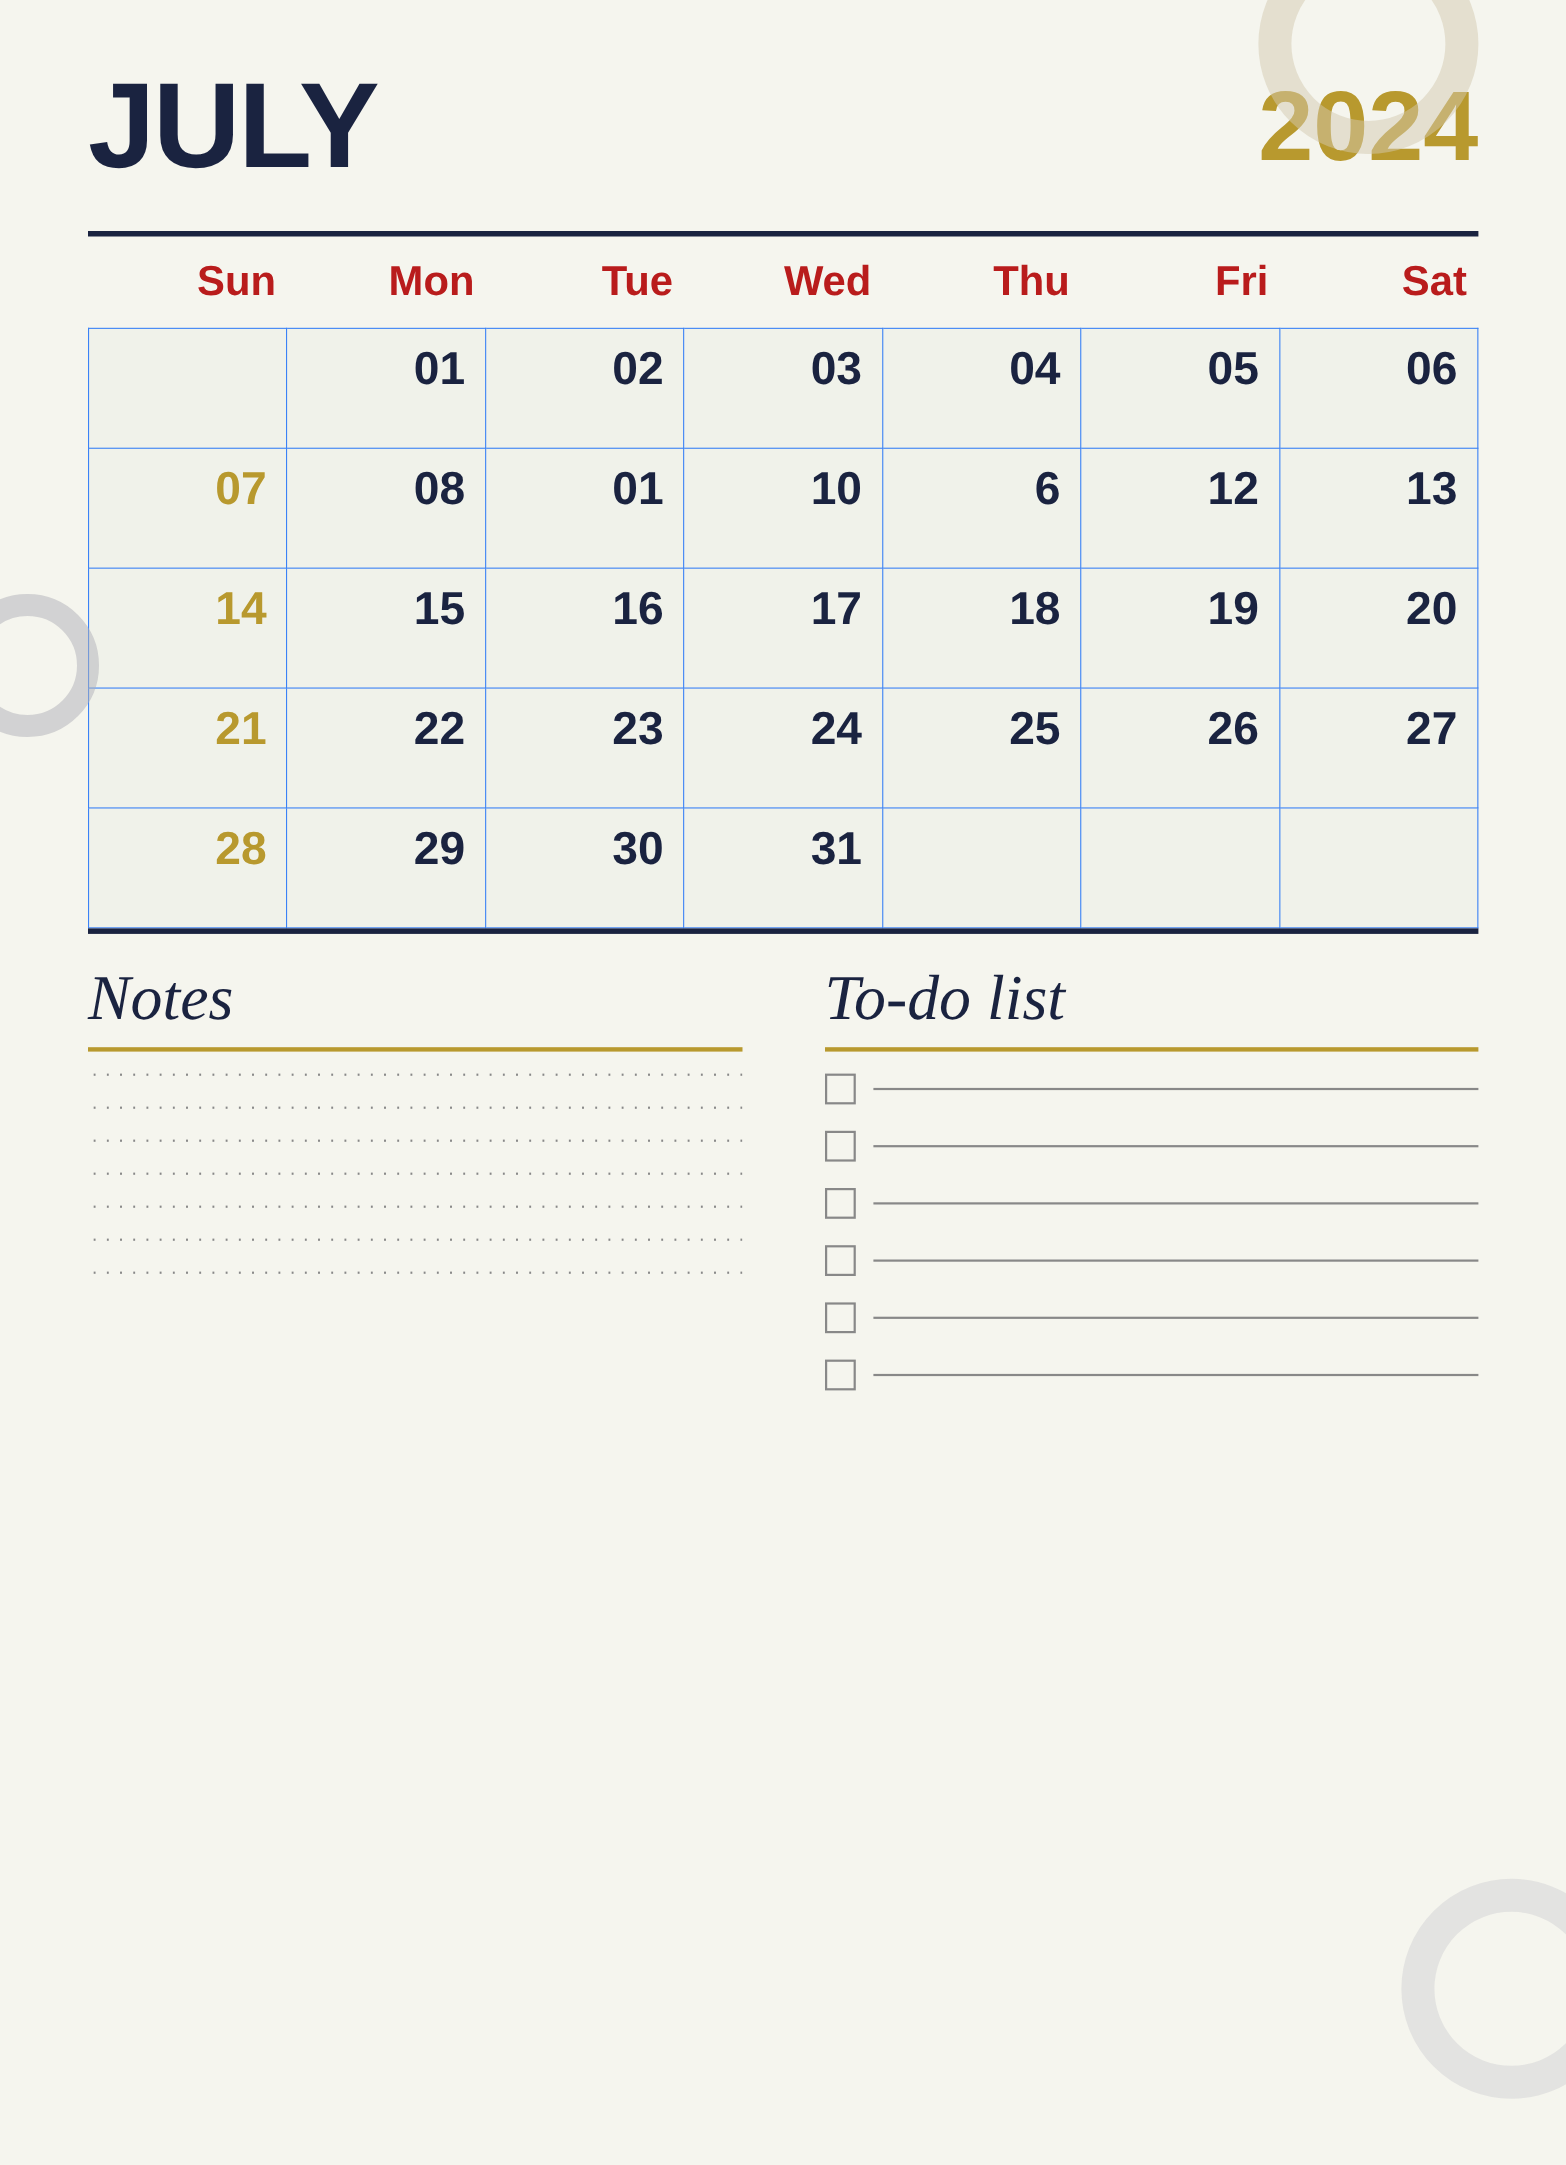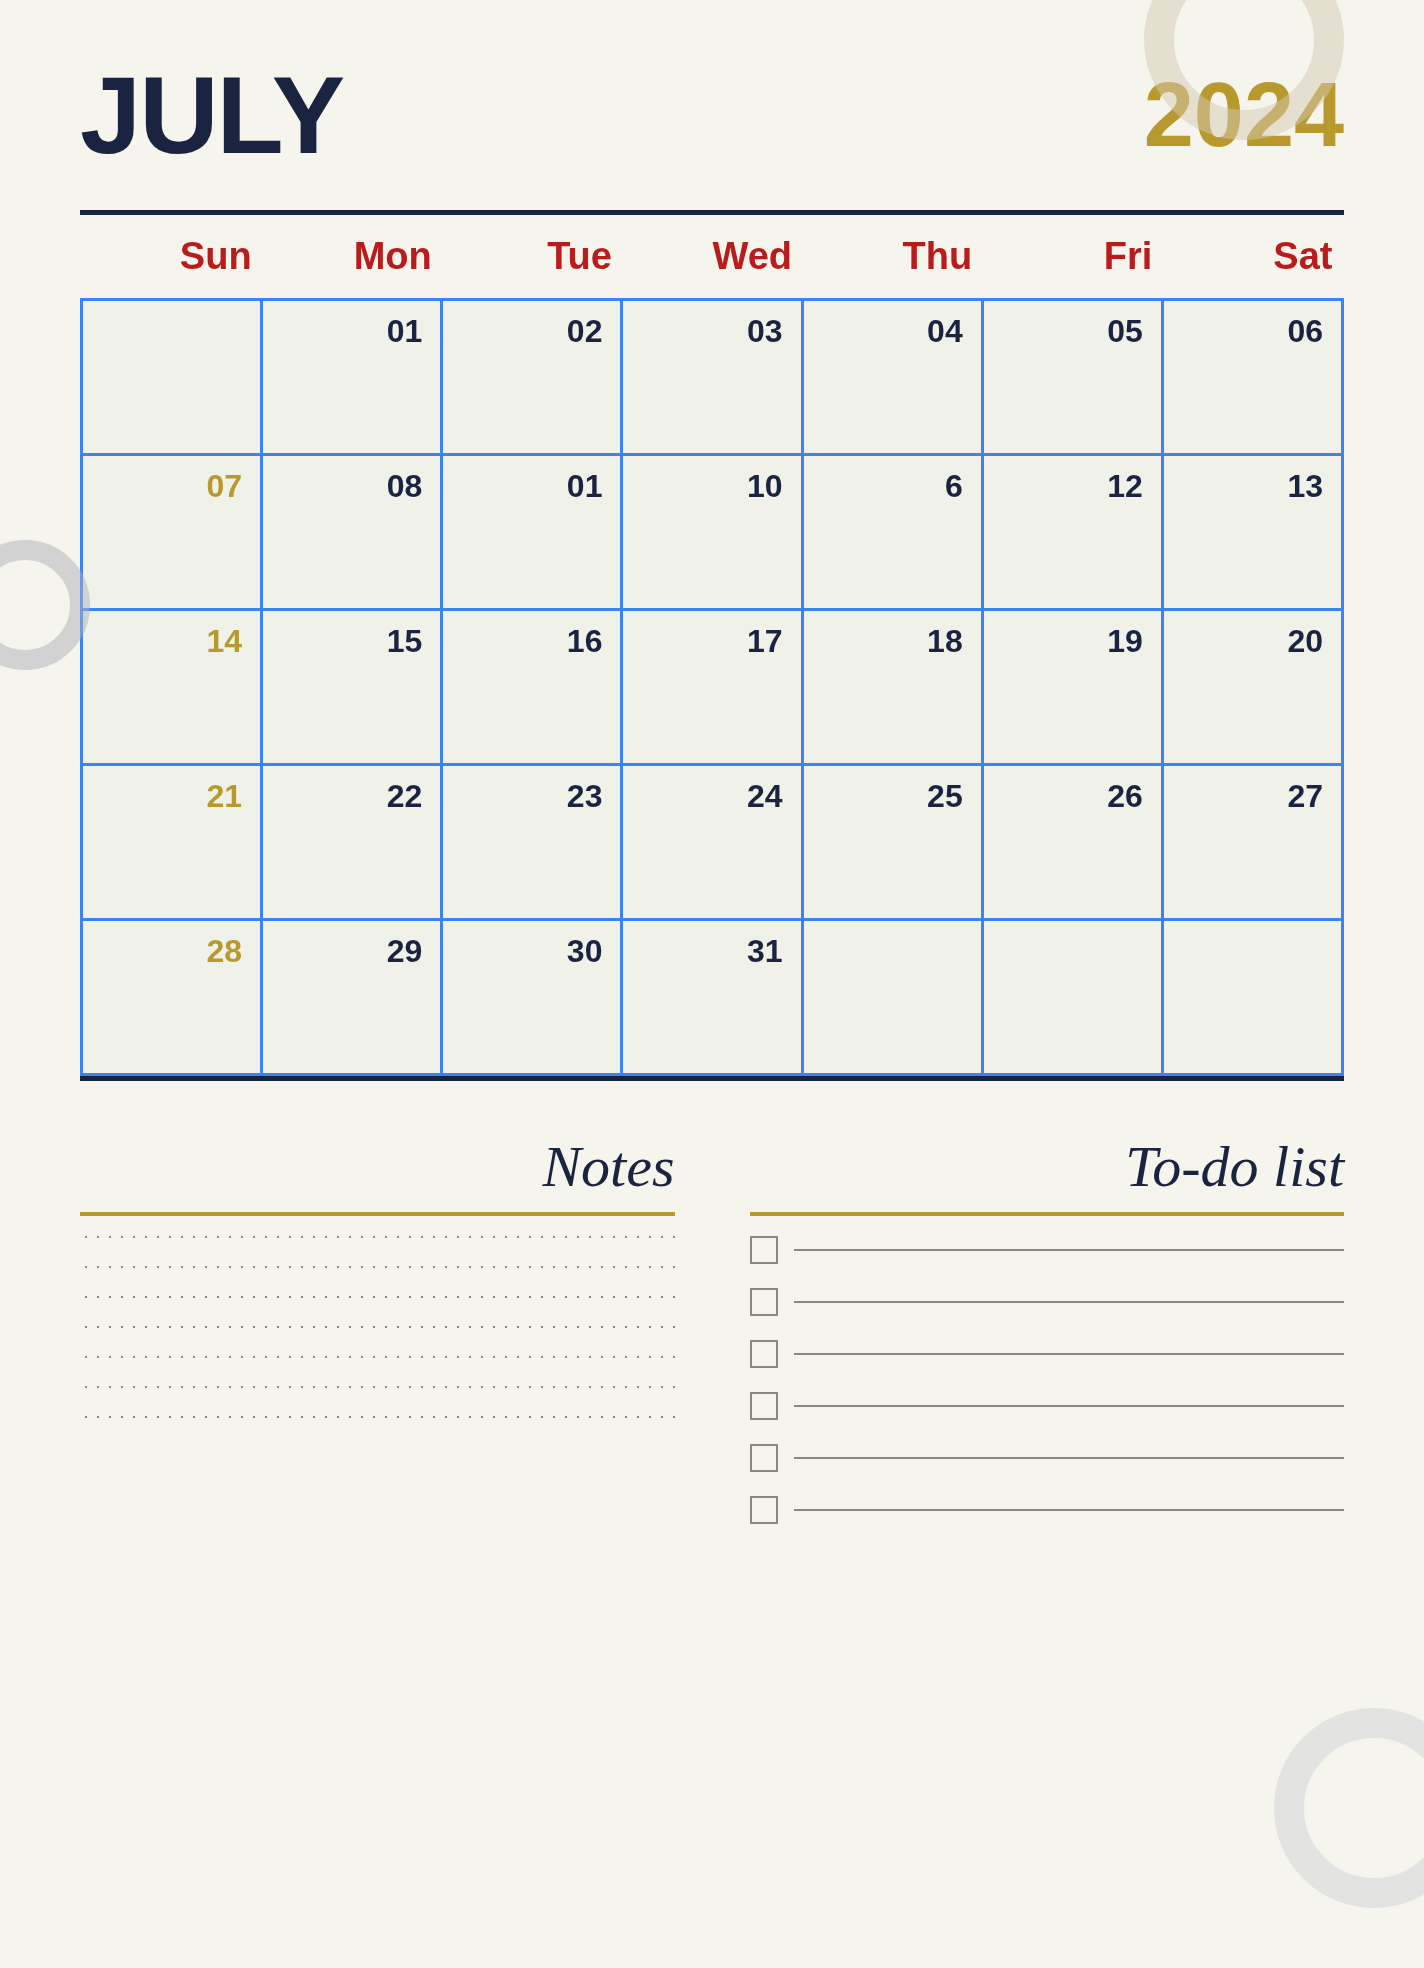--- a/index.html
+++ b/index.html
@@ -100,26 +100,26 @@
       padding: 20px 10px;
       text-align: right;
       font-size: 38px;
       font-weight: 700;
       color: #b91c1c;
       border: none;
     }
 
     .calendar tbody tr td {
       width: calc(100% / 7);
-      height: 155px;
-      border: 3px solid #3b82f6;
+      height: 109px;
+      border: 1px solid #3b82f6;
       vertical-align: top;
       padding: 12px 18px 10px 10px;
       background: #f0f2ea;
-      font-size: 32px;
+      font-size: 42px;
       font-weight: 800;
       color: #1a2340;
       text-align: right;
     }
 
     .calendar tbody tr td.sunday {
       color: #b8992e;
     }
 
     .calendar tbody tr td.empty {
@@ -131,22 +131,21 @@
       width: 100%;
       height: 5px;
       background: #1a2340;
       margin-top: 0;
     }
 
     
     .bottom-section {
       display: flex;
       gap: 75px;
-      margin-top: 52px;
-      text-align: right;
+      margin-top: 24px;
     }
 
     .notes-section {
       flex: 1;
     }
 
     .todo-section {
       flex: 1;
     }
 

